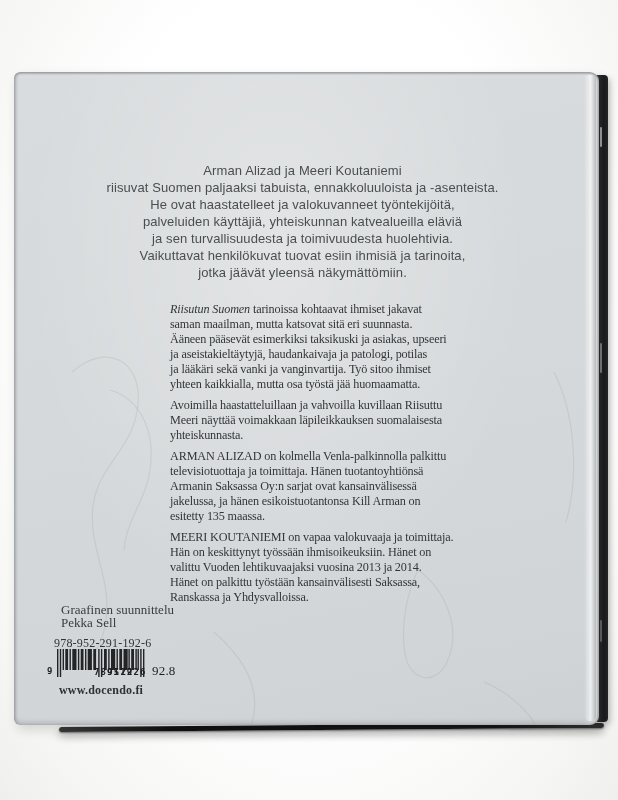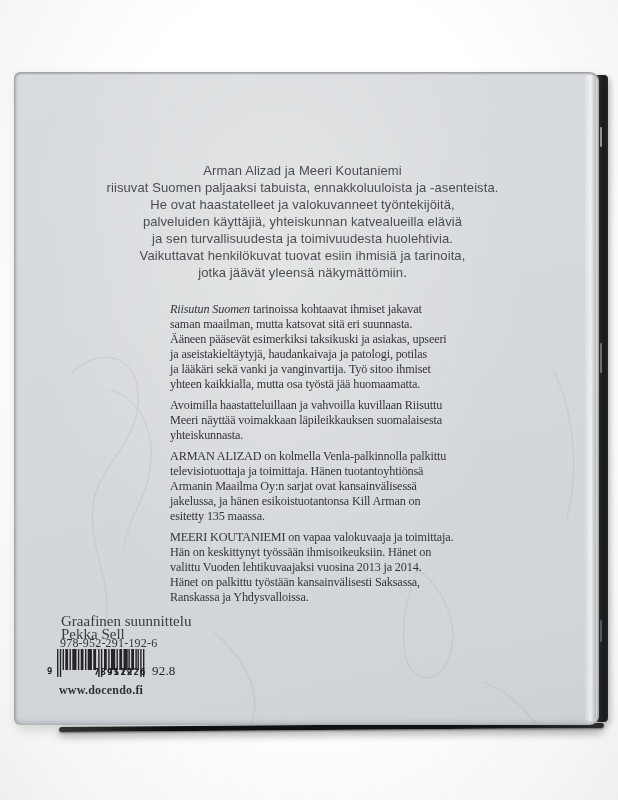--- a/index.html
+++ b/index.html
@@ -53,24 +53,24 @@
   .blurb .line{display:block;white-space:nowrap;}
 
   .body-text{
     position:absolute;left:156px;top:230px;
     font-size:12.2px;line-height:15px;color:#333538;letter-spacing:-.15px;
   }
   .body-text p{margin:0 0 6px 0;}
   .body-text .line{display:block;white-space:nowrap;}
   .body-text i{font-style:italic;margin-top:25px;}
 
-  .credits{position:absolute;left:47px;top:531px;font-size:15px;line-height:13px;color:#3a3c3f;margin-top:12px;}
+  .credits{position:absolute;left:47px;top:531px;font-size:13px;line-height:13px;color:#3a3c3f;}
   .credits .line{display:block;white-space:nowrap;}
 
-  .isbn{position:absolute;left:46px;top:564px;font-size:12px;color:#303234;letter-spacing:.2px;}
+  .isbn{position:absolute;left:40px;top:564px;font-size:12px;color:#303234;letter-spacing:.2px;}
 
   .barcode{position:absolute;left:33px;top:577px;width:150px;height:32px;color:#1e1f21;}
   .bc-left-digit{position:absolute;left:0;top:17px;font-family:"DejaVu Sans Mono", monospace;font-size:9px;font-weight:bold;}
   .bc-bars{position:absolute;left:10px;top:0;}
   .bc-group{position:absolute;top:18px;font-family:"DejaVu Sans Mono", monospace;font-size:9px;font-weight:bold;letter-spacing:1.2px;}
   .bc-g1{left:17px;margin-left:30px;}
   .bc-g2{left:60px;}
   .bc-class{position:absolute;left:105px;top:14px;font-family:"Liberation Serif", serif;font-size:13px;letter-spacing:.2px;}
 
   .website{position:absolute;left:45px;top:611px;font-size:12px;font-weight:bold;color:#2e3032;letter-spacing:.2px;}
@@ -124,21 +124,21 @@
           <span class="line">yhteen kaikkialla, mutta osa työstä jää huomaamatta.</span>
         </p>
         <p>
           <span class="line">Avoimilla haastatteluillaan ja vahvoilla kuvillaan Riisuttu</span>
           <span class="line">Meeri näyttää voimakkaan läpileikkauksen suomalaisesta</span>
           <span class="line">yhteiskunnasta.</span>
         </p>
         <p>
           <span class="line">ARMAN ALIZAD on kolmella Venla-palkinnolla palkittu</span>
           <span class="line">televisiotuottaja ja toimittaja. Hänen tuotantoyhtiönsä</span>
-          <span class="line">Armanin Maailma Oy:n sarjat ovat kansainvälisessä</span>
+          <span class="line">Armanin Saksassa Oy:n sarjat ovat kansainvälisessä</span>
           <span class="line">jakelussa, ja hänen esikoistuotantonsa Kill Arman on</span>
           <span class="line">esitetty 135 maassa.</span>
         </p>
         <p>
           <span class="line">MEERI KOUTANIEMI on vapaa valokuvaaja ja toimittaja.</span>
           <span class="line">Hän on keskittynyt työssään ihmisoikeuksiin. Hänet on</span>
           <span class="line">valittu Vuoden lehtikuvaajaksi vuosina 2013 ja 2014.</span>
           <span class="line">Hänet on palkittu työstään kansainvälisesti Saksassa,</span>
           <span class="line">Ranskassa ja Yhdysvalloissa.</span>
         </p>

